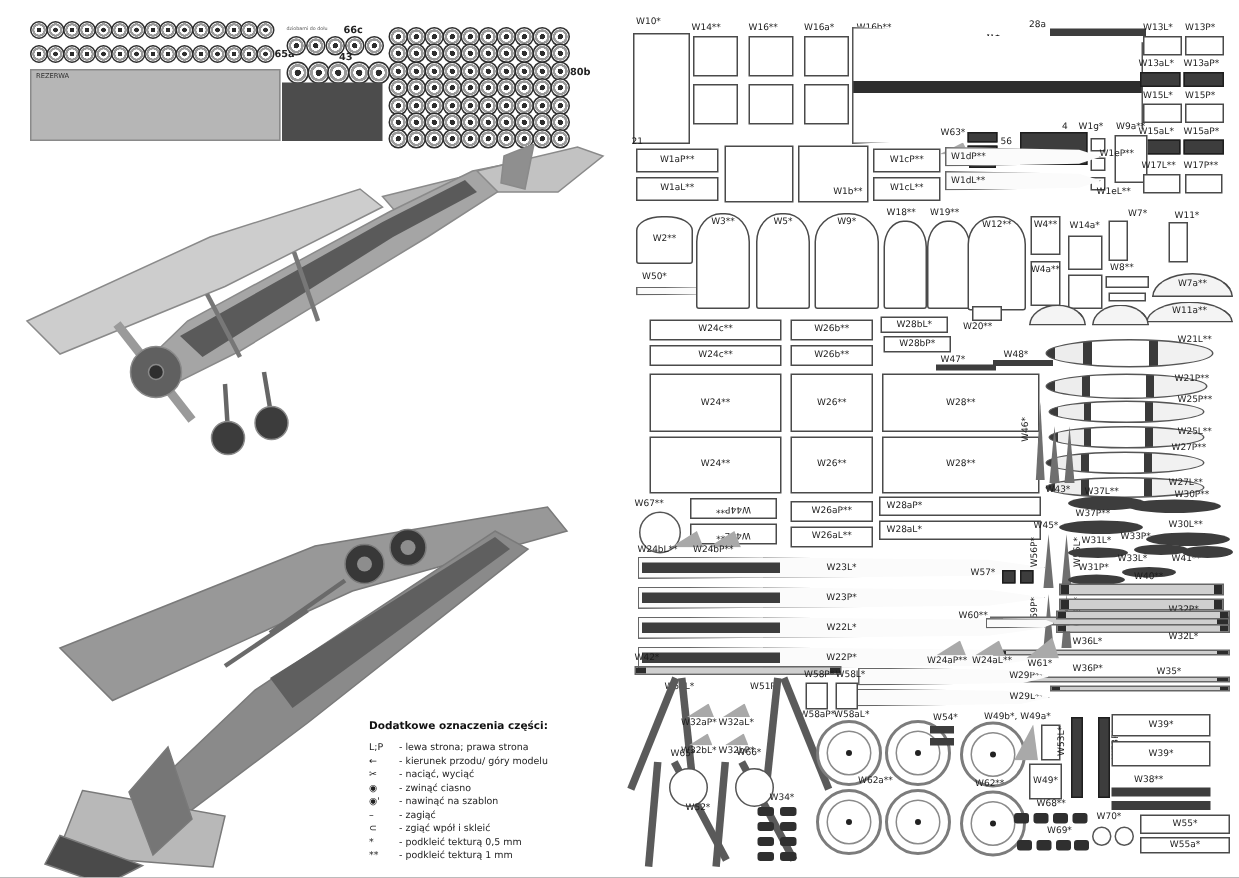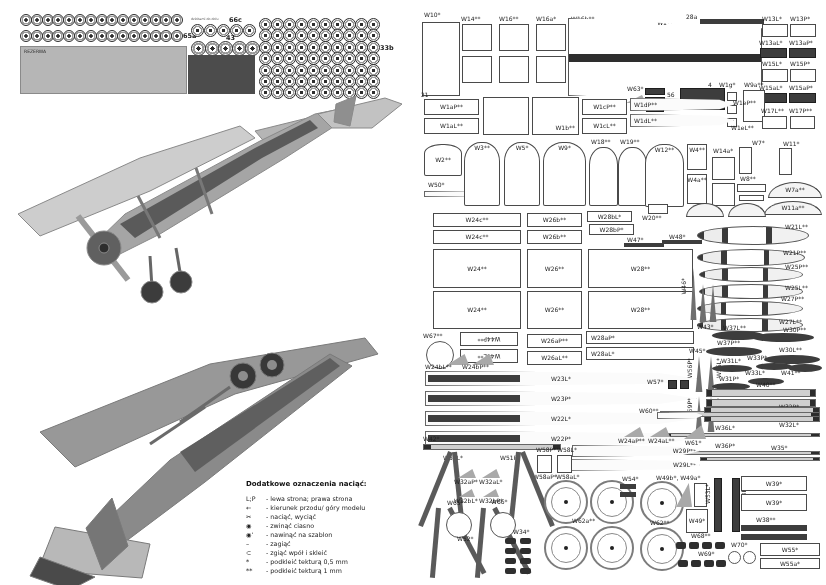--- a/index.html
+++ b/index.html
@@ -164,21 +164,21 @@
       <div class="disc" style="left: 259px; top: 86.4px; width: 11px; height: 11px;"></div>
       <div class="disc" style="left: 271px; top: 86.4px; width: 11px; height: 11px;"></div>
       <div class="disc" style="left: 283px; top: 86.4px; width: 11px; height: 11px;"></div>
       <div class="disc" style="left: 295px; top: 86.4px; width: 11px; height: 11px;"></div>
       <div class="disc" style="left: 307px; top: 86.4px; width: 11px; height: 11px;"></div>
       <div class="disc" style="left: 319px; top: 86.4px; width: 11px; height: 11px;"></div>
       <div class="disc" style="left: 331px; top: 86.4px; width: 11px; height: 11px;"></div>
       <div class="disc" style="left: 343px; top: 86.4px; width: 11px; height: 11px;"></div>
       <div class="disc" style="left: 355px; top: 86.4px; width: 11px; height: 11px;"></div>
       <div class="disc" style="left: 367px; top: 86.4px; width: 11px; height: 11px;"></div>
-      <div class="disc-label" style="left: 380px; top: 44px;">33b</div>
+      <div class="disc-label" style="left: 380px; top: 44px;">80b</div>
     </div>
   <div class="rezerwa">
     <span>REZERWA</span>
   </div>
   <div class="darkbox"></div>
 
   <svg class="render" style="left:0;top:96px" width="420" height="250" viewBox="0 0 420 250">
     <g stroke="#8a8a8a" stroke-width="1">
       <polygon points="18,118 140,62 240,30 255,42 150,95 40,140" fill="#cdcdcd"></polygon>
       <polygon points="255,35 340,14 352,22 268,50" fill="#b5b5b5"></polygon>
@@ -209,21 +209,21 @@
         <circle cx="272" cy="33" r="5" fill="#8d8d8d" stroke="none"></circle>
       <line x1="180" y1="90" x2="230" y2="55" stroke="#6a6a6a" stroke-width="3"></line>
       <line x1="150" y1="112" x2="205" y2="75" stroke="#6a6a6a" stroke-width="3"></line>
       <polygon points="55,195 150,212 142,246 38,238" fill="#b8b8b8"></polygon>
       <polygon points="86,196 112,166 128,214 102,238" fill="#767676"></polygon>
       <polygon points="40,225 95,245 70,258 30,244" fill="#4a4a4a"></polygon>
     </g>
   </svg>
 
   <div class="legend">
-    <div class="legend-title">Dodatkowe oznaczenia naciąć:</div>
+    <div class="legend-title">Dodatkowe oznaczenia części:</div>
     <div id="legend-items">
         <div class="legend-row">
           <span class="legend-sym">L;P</span>
           <span class="legend-text">lewa strona; prawa strona</span>
         </div>
         <div class="legend-row">
           <span class="legend-sym">←</span>
           <span class="legend-text">kierunek przodu/ góry modelu</span>
         </div>
         <div class="legend-row">

